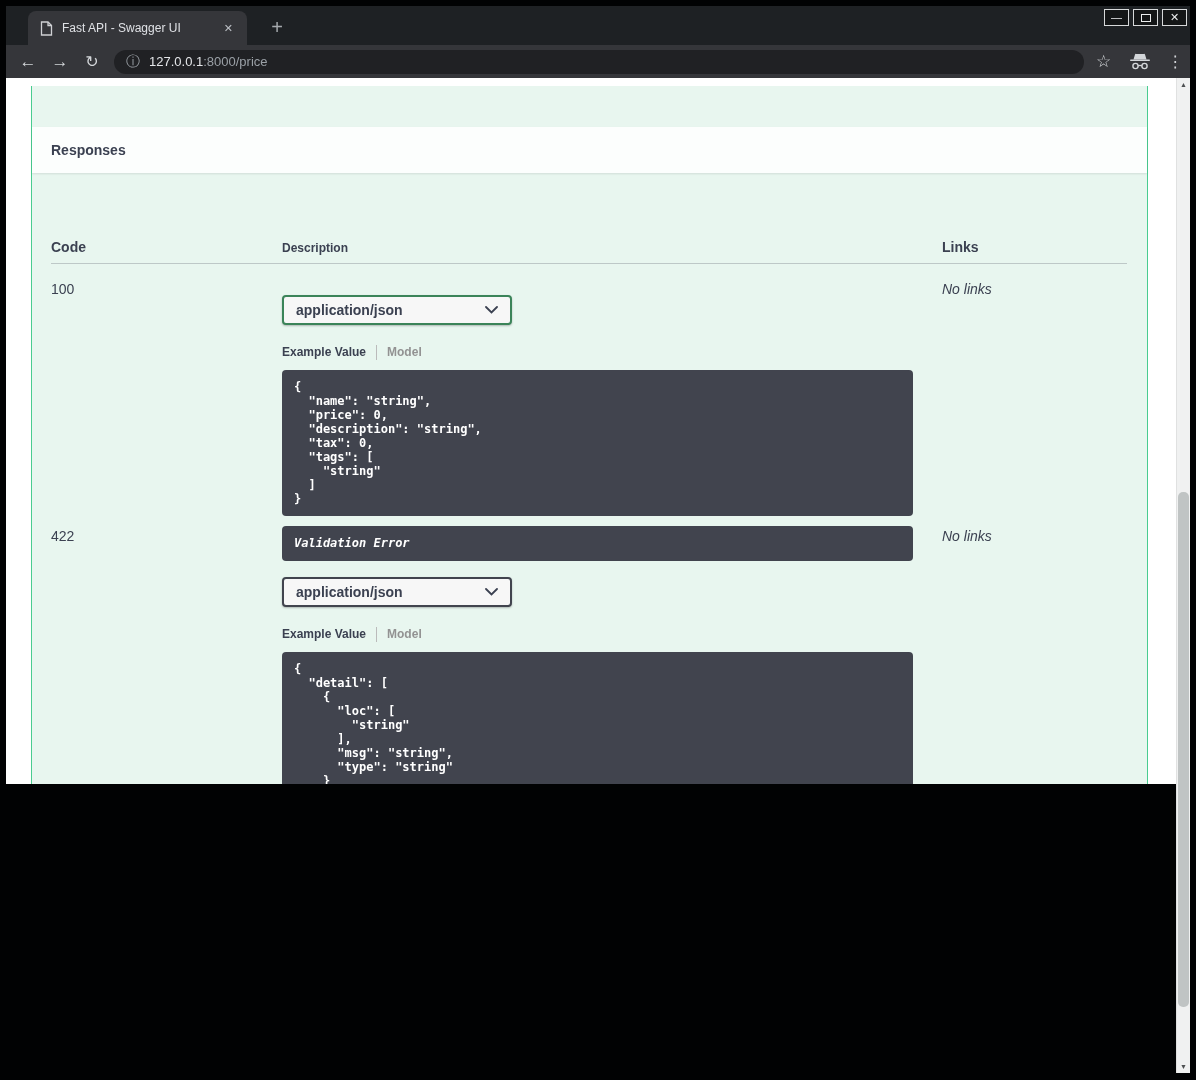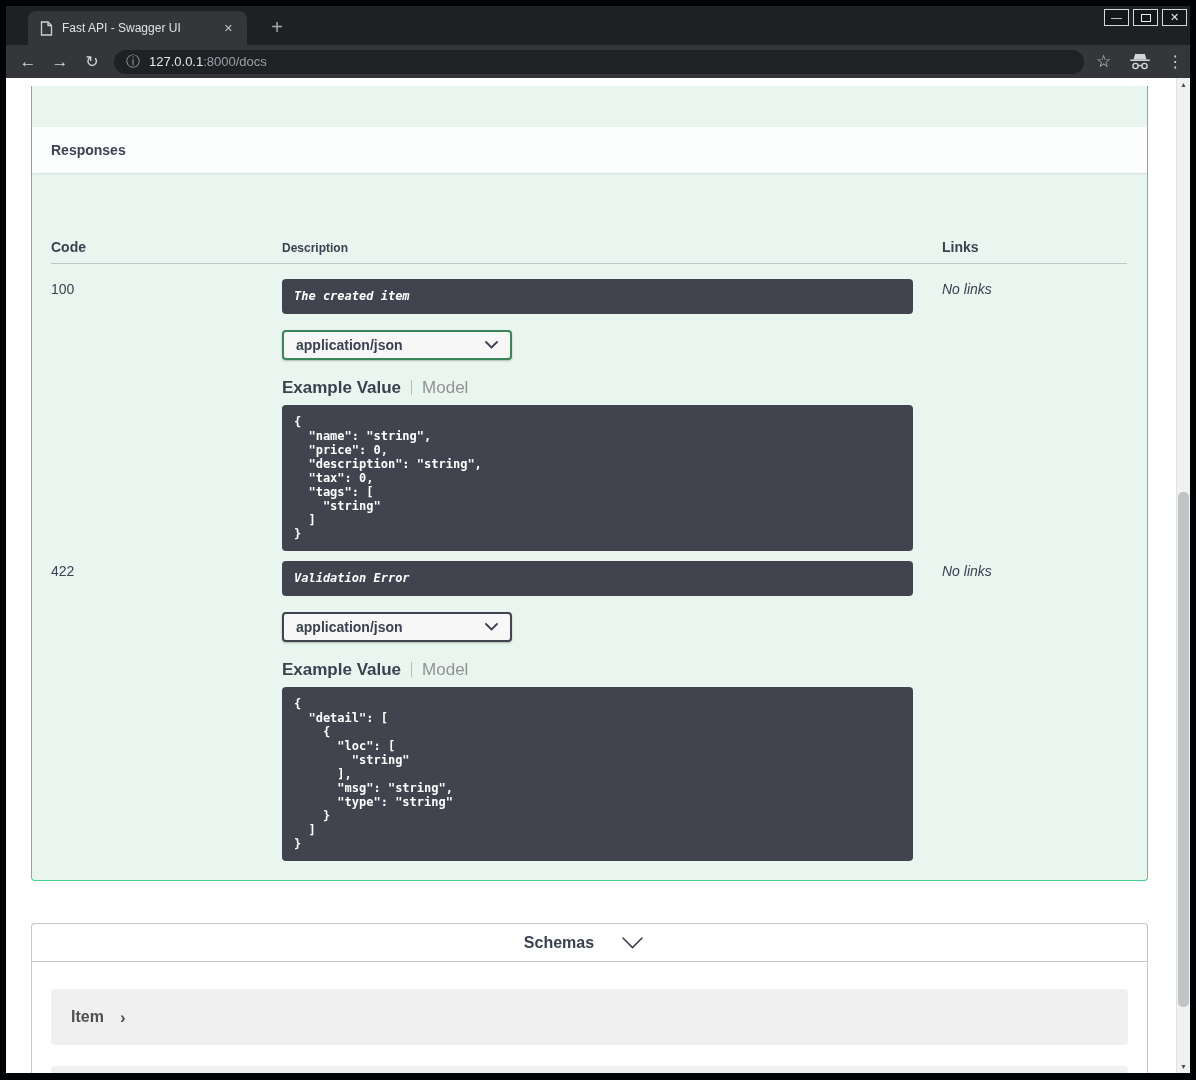--- a/index.html
+++ b/index.html
@@ -29,21 +29,21 @@
   .urlbar { margin-left:10px; width:970px; height:24px; border-radius:12px; background:#202124;
             display:flex; align-items:center; padding:0 12px; flex:0 0 auto; }
   .info-ico { color:#9aa0a6; font-size:14px; margin-right:9px; }
   .url-text { font-size:13px; color:#9aa0a6; white-space:nowrap; }
   .url-host { color:#e4e6e9; }
   .star-ico { margin-left:12px; color:#d3d6d9; font-size:17px; flex:0 0 auto; }
   .incog-ico { margin-left:18px; flex:0 0 auto; }
   .dots-ico { margin-left:16px; color:#d3d6d9; font-size:16px; flex:0 0 auto; }
 
   
-  .page { position:absolute; left:6px; top:78px; width:1170px; height:995px; background:#fff; overflow:hidden; }
+  .page { position:absolute; left:6px; top:78px; width:1170px; height:706px; background:#fff; overflow:hidden; }
 
   .opblock { margin:8px 0 0 25px; width:1117px; background:#e8f6ef;
              border:1px solid #49cc90; border-top:none; border-radius:0 0 4px 4px; }
   .opblock-spacer { height:41px; }
   .section-header { height:46px; background:rgba(255,255,255,.85); box-shadow:0 1px 2px rgba(0,0,0,.1);
                     display:flex; align-items:center; padding:0 19px; }
   .section-title { font-size:14px; font-weight:700; color:#3b4151; }
 
   .responses-inner { padding:34px 20px 19px 19px; }
   .rt-head, .rt-row { display:grid; grid-template-columns:231px 631px 1fr; }
@@ -57,23 +57,23 @@
 
   .desc-box { background:#41444e; border-radius:4px; padding:10px 12px; height:35px;
               color:#fff; font-family:"DejaVu Sans Mono", monospace; font-size:12px;
               font-weight:700; font-style:italic; line-height:15px; }
   .media-select { margin-top:16px; width:230px; height:30px; background:#f7f7f7; border:2px solid #41444e;
                   border-radius:4px; box-shadow:0 1px 2px rgba(0,0,0,.25); display:flex; align-items:center;
                   justify-content:space-between; padding:0 12px; font-size:14px; font-weight:700; color:#3b4151; }
   .media-select.accept { border-color:#3b8459; }
   .accept-note { margin-top:3px; font-size:11px; color:#3b8459; }
   .accept-note .code { font-family:"DejaVu Sans Mono", monospace; font-size:11px; }
-  .tab-row { margin-top:20px; display:flex; align-items:center; font-size:17px; line-height:15px; }
+  .tab-row { margin-top:20px; display:flex; align-items:center; font-size:12px; line-height:15px; }
   .tab-example { font-weight:700; color:#3b4151; padding-right:10px; border-right:1px solid #bbb; }
-  .tab-model { margin-left:10px; font-weight:400; color:#929292; }
+  .tab-model { margin-left:10px; font-weight:700; color:#929292; }
   .codeblock { margin-top:10px; width:631px; background:#41444e; border-radius:4px; padding:10px 12px; }
   .codeblock pre { white-space:pre; font-family:"DejaVu Sans Mono", monospace; font-size:12px;
                    line-height:14px; font-weight:700; color:#fff; }
 
   .models { margin:42px 0 0 25px; width:1117px; background:#fff;
             border:1px solid rgba(59,65,81,.3); border-radius:4px; }
   .models-header { height:38px; display:flex; align-items:center; justify-content:center;
                    padding:0 22px 0 10px; border-bottom:1px solid rgba(59,65,81,.3);gap:28px; }
   .models-title { font-size:16px; font-weight:600; color:#3b4151; }
   .model-box { margin:0 19px; height:56px; background:#f0f0f0; border-radius:4px;
@@ -114,21 +114,21 @@
       <div class="win-btn">✕</div>
     </div>
   </div>
 
   <div class="toolbar">
     <span class="nav-ico nav-back">←</span>
     <span class="nav-ico nav-fwd">→</span>
     <span class="nav-ico nav-reload">↻</span>
     <div class="urlbar">
       <span class="info-ico">ⓘ</span>
-      <span class="url-text"><span class="url-host">127.0.0.1</span><span>:8000/docs</span></span>
+      <span class="url-text"><span class="url-host">127.0.0.1</span><span>:8000/price</span></span>
     </div>
     <span class="star-ico">☆</span>
     <svg class="incog-ico" width="22" height="17" viewBox="0 0 22 17">
       <path d="M4.5 6.5 L6 1.5 Q6.3 .7 7.2 .9 L14.8 .9 Q15.7 .7 16 1.5 L17.5 6.5 Z" fill="#d3d6d9"></path>
       <rect x="1" y="6.5" width="20" height="1.6" rx="0.8" fill="#d3d6d9"></rect>
       <circle cx="6.5" cy="13" r="2.6" fill="none" stroke="#d3d6d9" stroke-width="1.4"></circle>
       <circle cx="15.5" cy="13" r="2.6" fill="none" stroke="#d3d6d9" stroke-width="1.4"></circle>
       <path d="M9 13 Q11 11.8 13 13" fill="none" stroke="#d3d6d9" stroke-width="1.2"></path>
     </svg>
     <span class="dots-ico">⋮</span>
@@ -145,21 +145,20 @@
       <div class="responses-inner">
         <div class="rt-head">
           <div class="h-code">Code</div>
           <div class="h-desc">Description</div>
           <div class="h-links">Links</div>
         </div>
 
         <div class="rt-row row-a">
           <div class="code-cell">100</div>
           <div>
-            <div class="desc-box">The created item</div>
             <div class="media-select accept">
               <span>application/json</span>
               <svg width="13" height="8" viewBox="0 0 13 8">
                   <polyline points="1,1 6.5,6.5 12,1" fill="none" stroke="#3b4151" stroke-width="1.8" stroke-linecap="round"></polyline>
                 </svg>
             </div>
             <div class="tab-row">
               <span class="tab-example">Example Value</span>
               <span class="tab-model">Model</span>
             </div>

